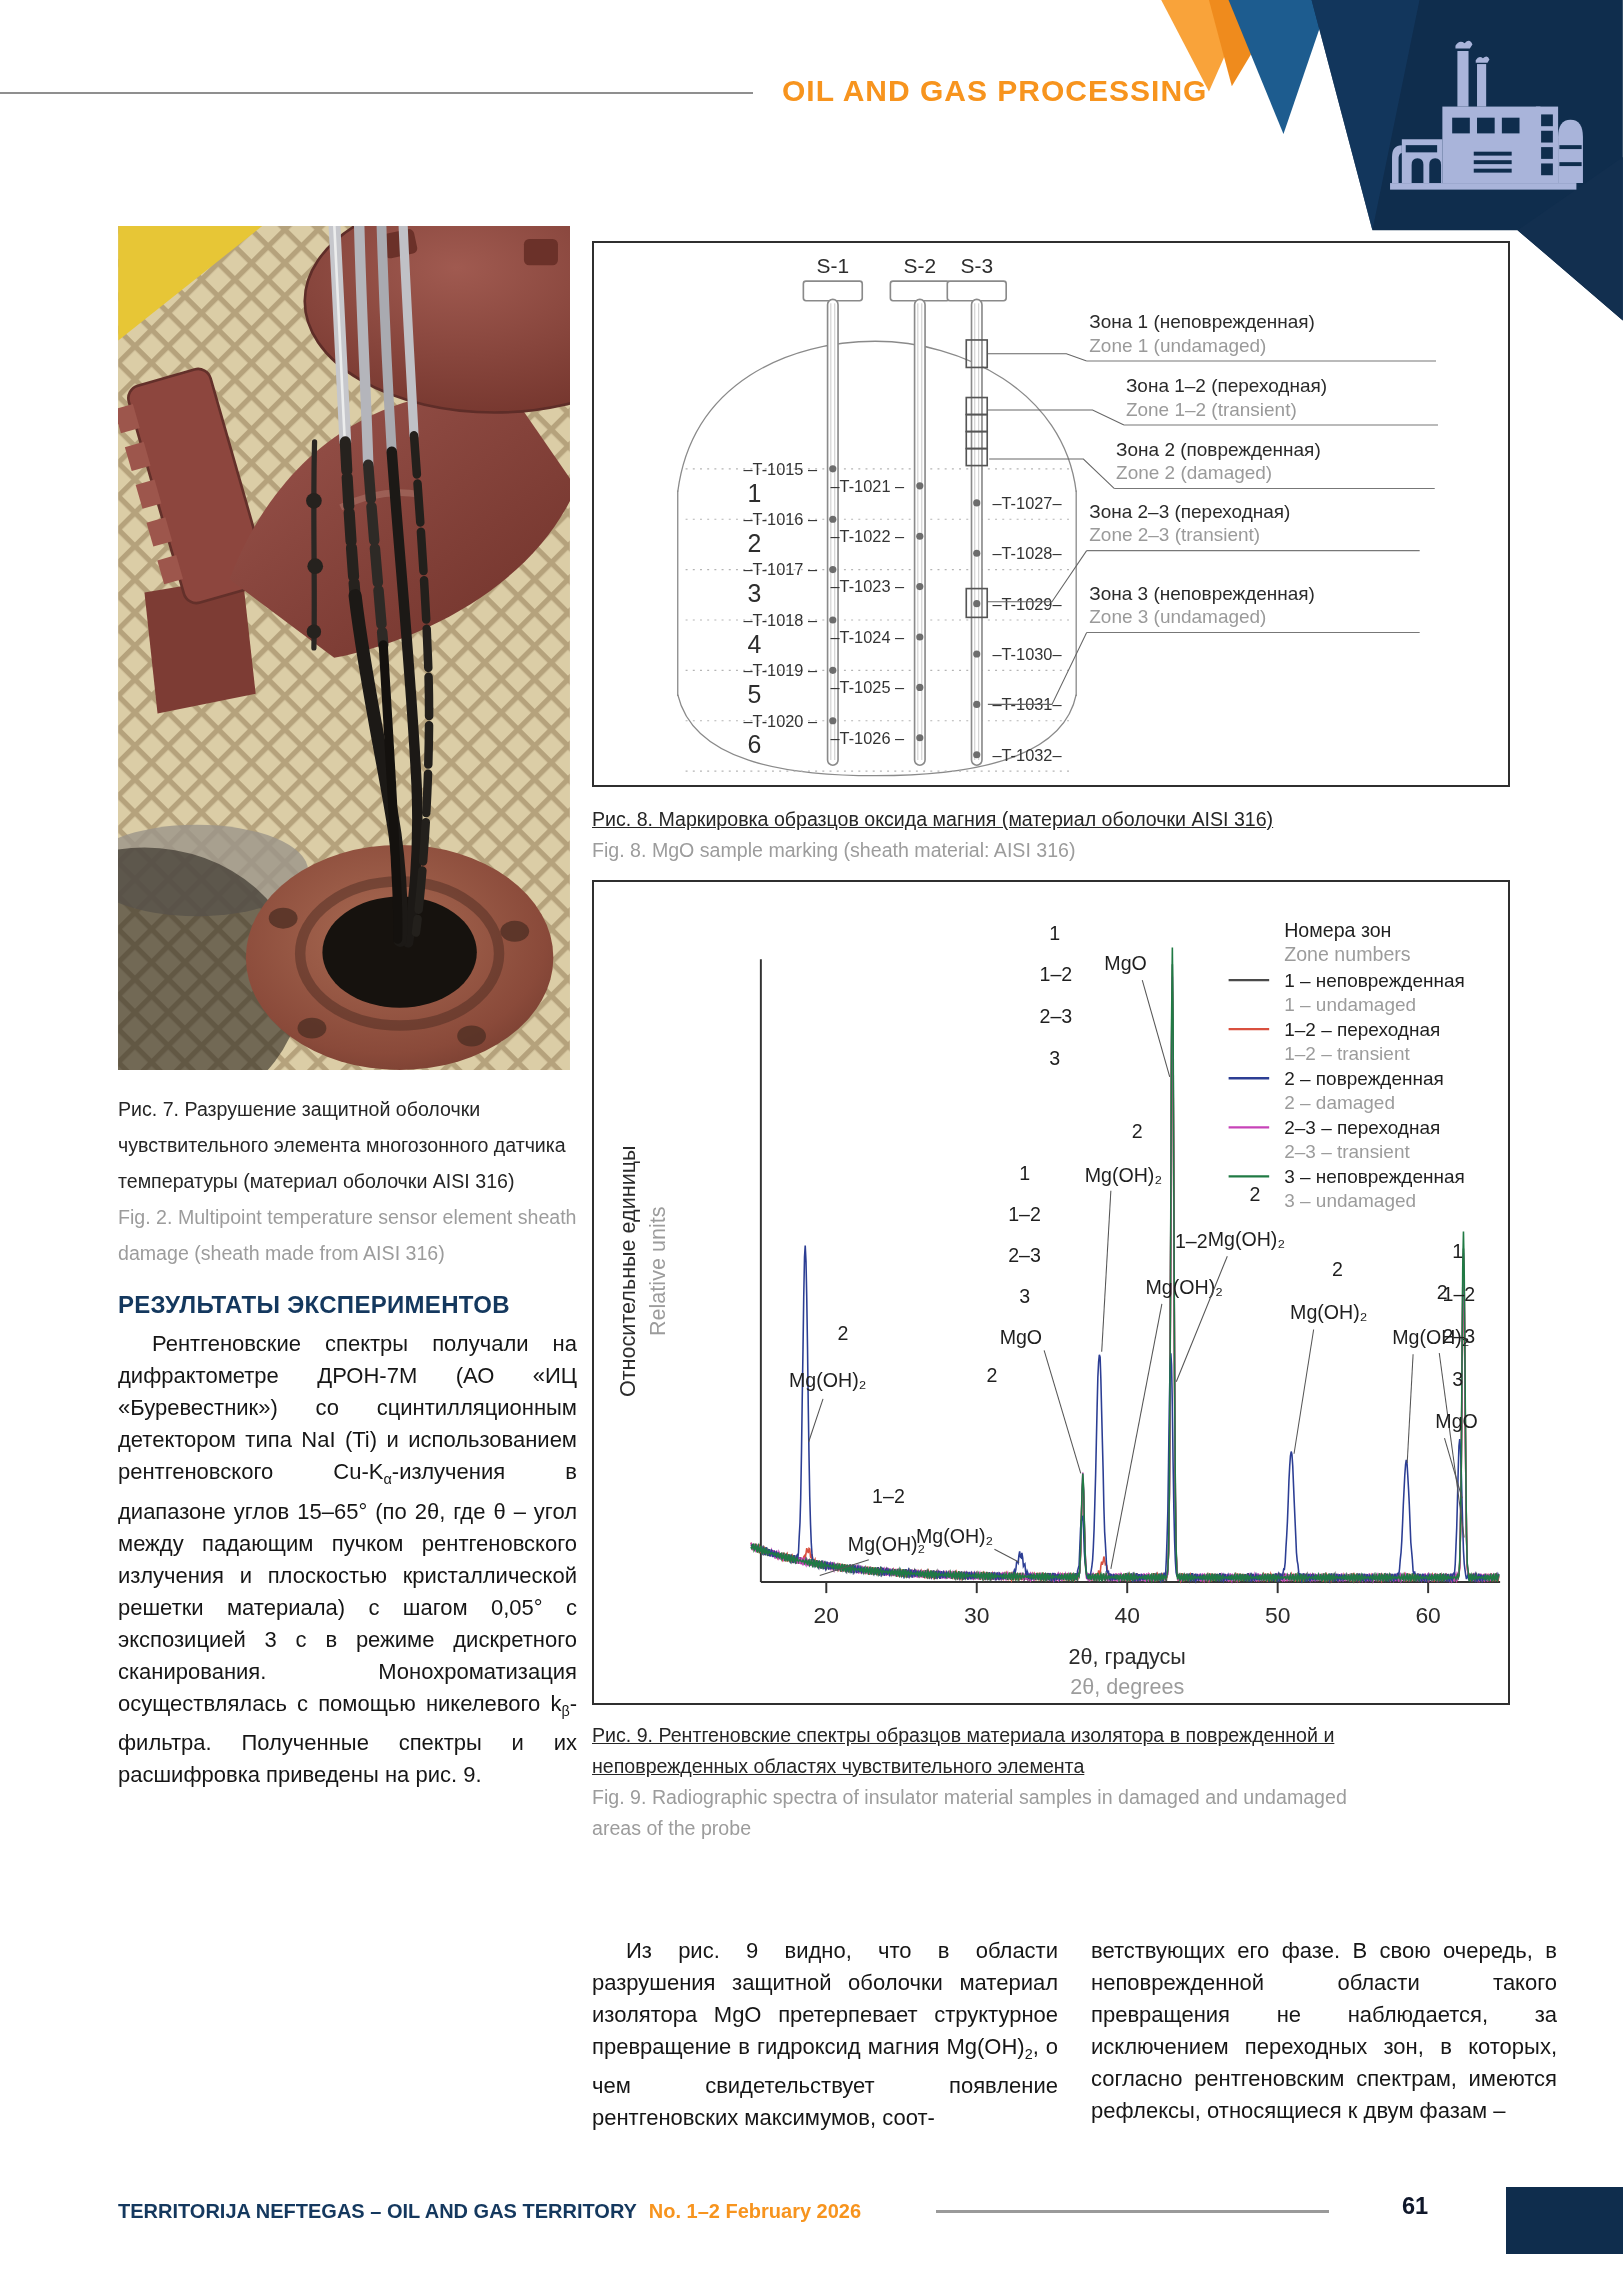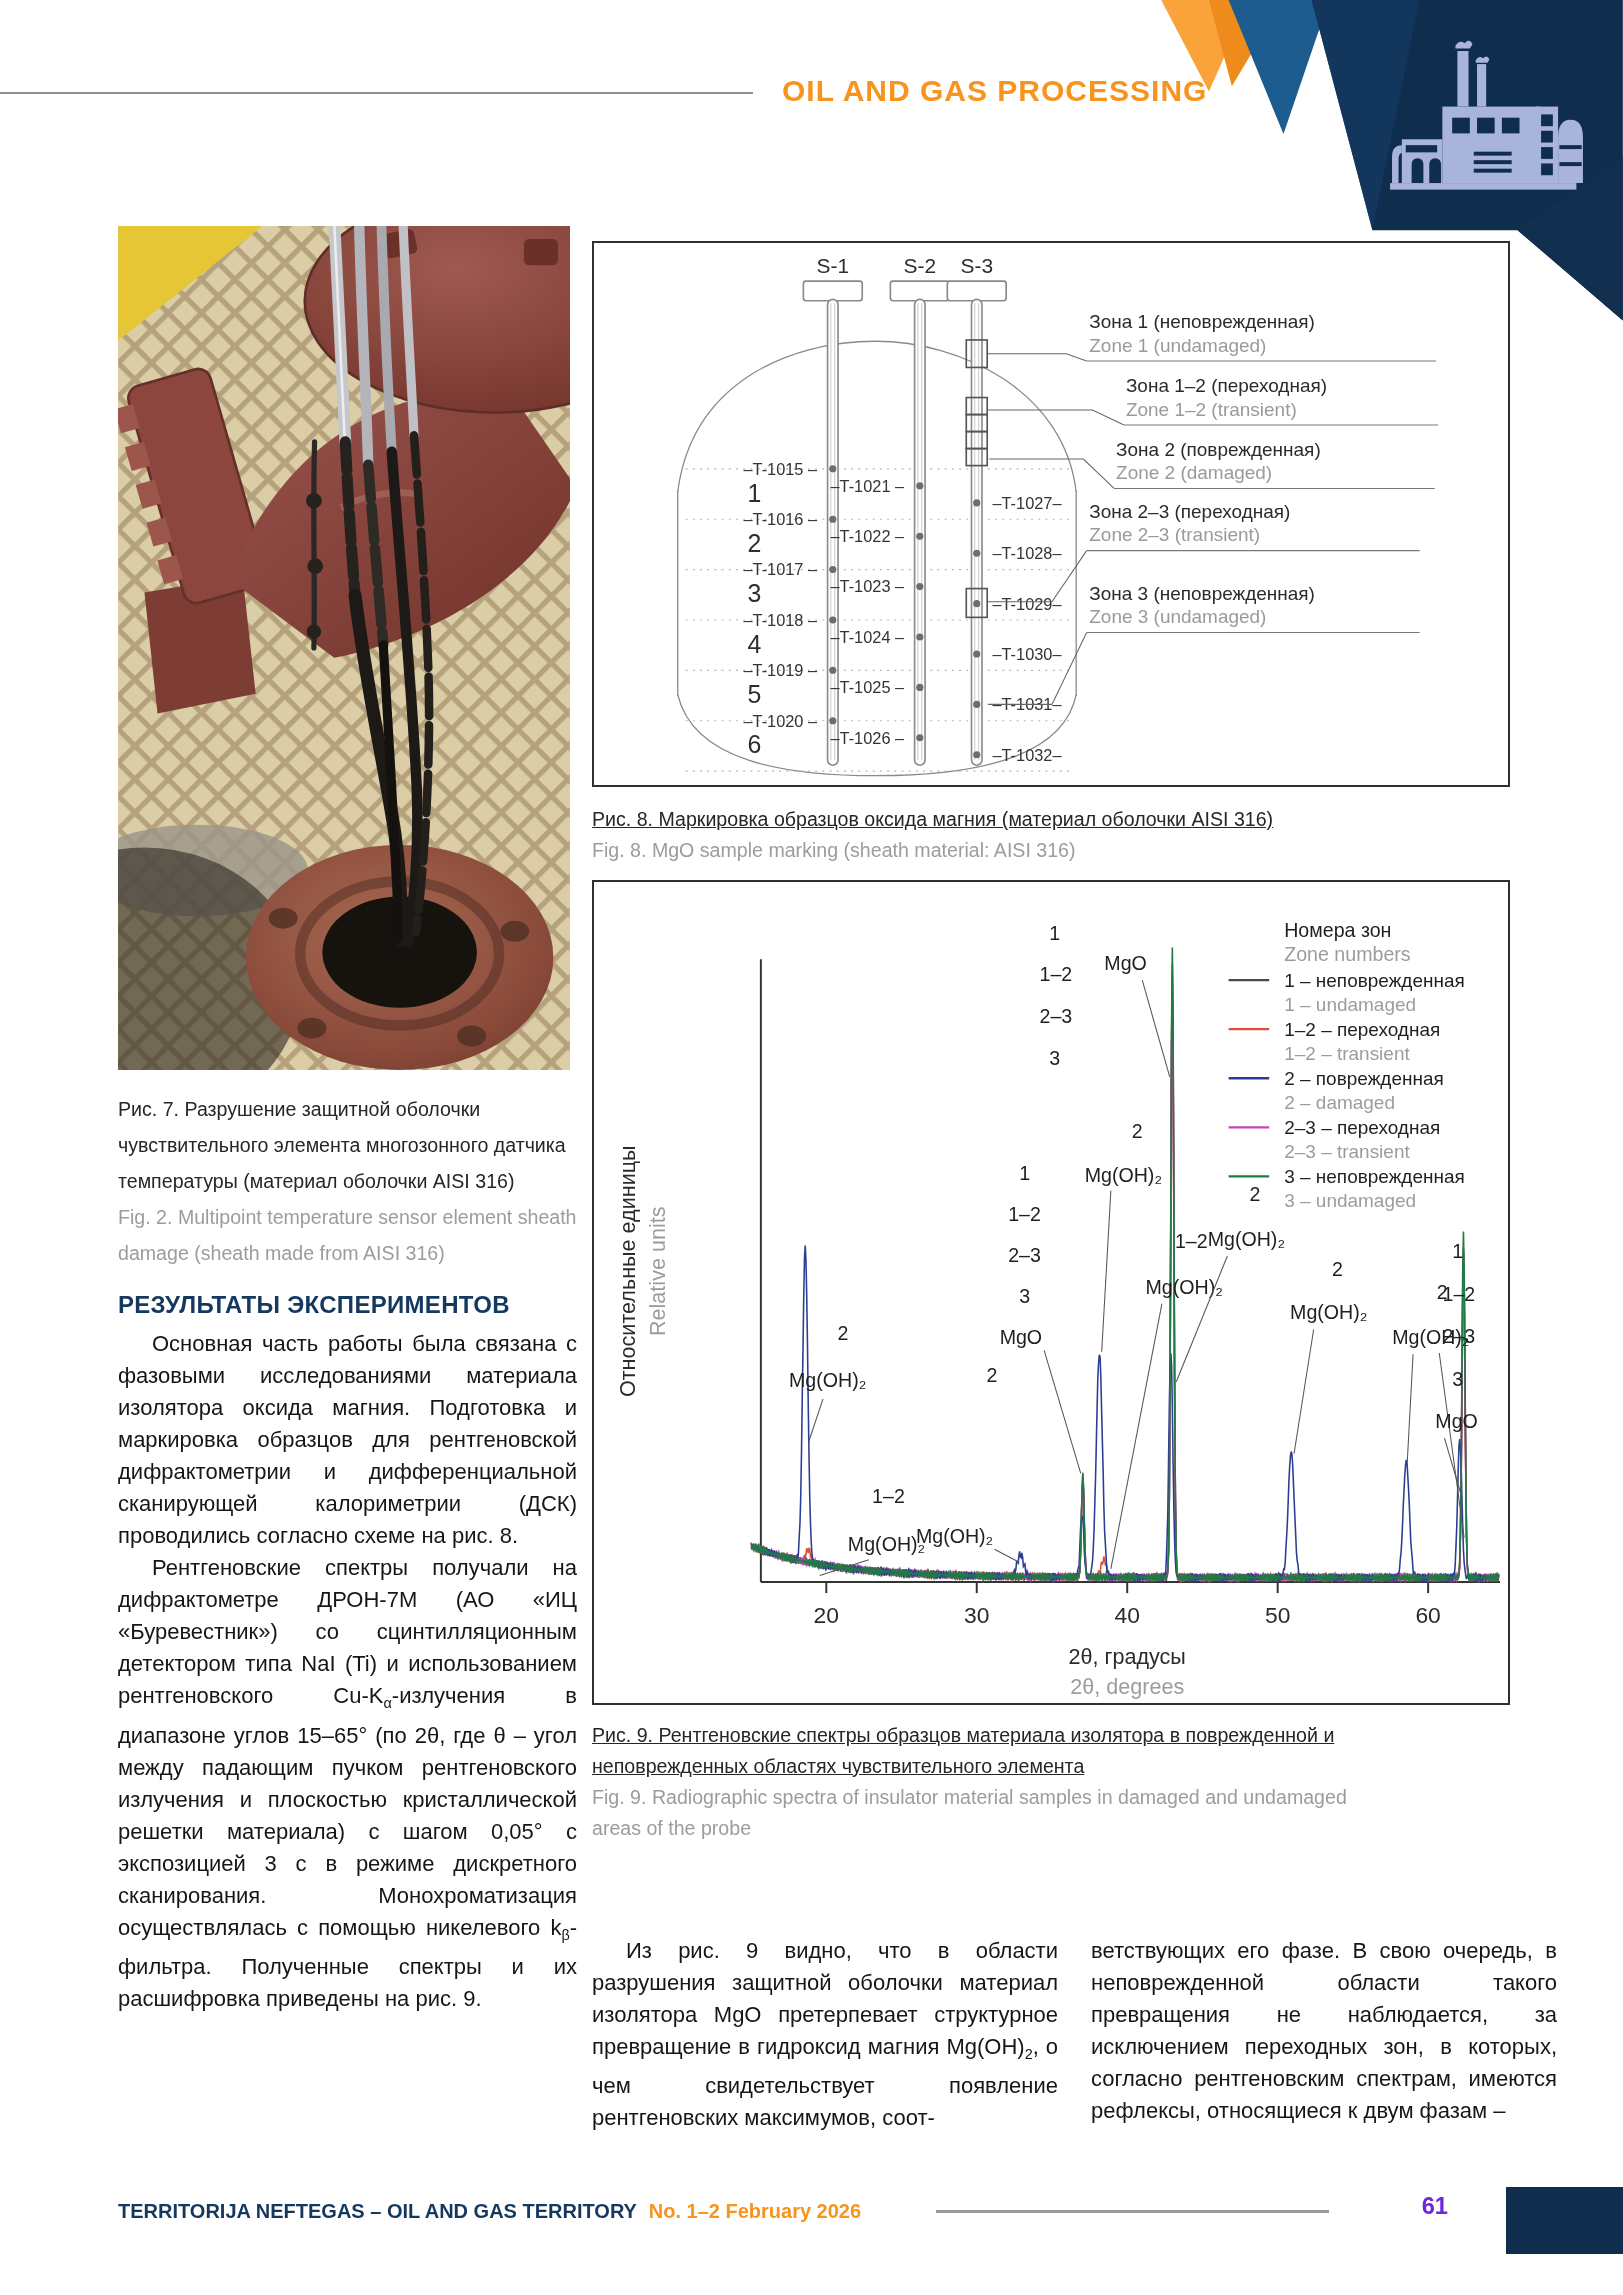--- a/index.html
+++ b/index.html
@@ -36,22 +36,22 @@
   
   .figbox{position:absolute;border:2px solid #2f2f2f;background:#fff;}
   .fig8-box{left:592px;top:241px;width:914px;height:542px;}
   .fig9-box{left:592px;top:880px;width:914px;height:821px;}
   .figbox svg{display:block;width:100%;height:100%;}
   
   .footer-row{position:absolute;left:118px;top:2200px;font-size:20px;font-weight:bold;white-space:nowrap;}
   .footer-journal{color:#14385e;}
   .footer-issue{color:#f7941e;margin-left:11.8px;}
   .footer-rule{position:absolute;left:936px;top:2210px;width:393px;height:2.6px;background:#9a9a9a;}
-  .footer-page{position:absolute;left:1402px;top:2193px;width:46px;text-align:right;
-    font-size:23.6px;font-weight:bold;color:#6d28d9;}
+  .footer-page{position:absolute;left:1402px;top:2193px;width:46px;
+    font-size:23.6px;font-weight:bold;color:#0f172a;}
   .footer-block{position:absolute;left:1506px;top:2187px;width:117px;height:67px;background:#0f2d4d;}
 </style>
 </head>
 <body>
 
 <div class="header-rule"></div>
 <div class="header-title">OIL AND GAS PROCESSING</div>
 
 <svg class="corner-art" viewBox="0 0 781 520" aria-hidden="true">
   <polygon points="75,0 210,0 148,140" fill="#f9a33a"></polygon>
@@ -162,21 +162,20 @@
   </svg>
 </div>
 
 <div class="fig7-caption cap">
   <div class="ru">Рис. 7. Разрушение защитной оболочки чувствительного элемента многозонного датчика температуры (материал оболочки AISI 316)</div>
   <div class="en">Fig. 2. Multipoint temperature sensor element sheath damage (sheath made from AISI 316)</div>
 </div>
 
 <div class="results">
   <h2>РЕЗУЛЬТАТЫ ЭКСПЕРИМЕНТОВ</h2>
-  <p class="para indent">Основная часть работы была связана с фазовыми исследованиями материала изолятора оксида магния. Подготовка и маркировка образцов для рентгеновской дифрактометрии и дифференциальной сканирующей калориметрии (ДСК) проводились согласно схеме на рис. 8.</p>
   <p class="para indent">Рентгеновские спектры получали на дифрактометре ДРОН-7М (АО «ИЦ «Буревестник») со сцинтилляционным детектором типа NaI (Ti) и использованием рентгеновского Cu-K<sub>α</sub>-излучения в диапазоне углов 15–65° (по 2θ, где θ – угол между падающим пучком рентгеновского излучения и плоскостью кристаллической решетки материала) с шагом 0,05° с экспозицией 3 с в режиме дискретного сканирования. Монохроматизация осуществлялась с помощью никелевого k<sub>β</sub>-фильтра. Полученные спектры и их расшифровка приведены на рис. 9.</p>
 </div>
 
 <div class="figbox fig8-box">
   <svg id="fig8svg" viewBox="0 0 1397 828">
       <path d="M128,380 C150,212 300,150 430,150 C560,150 718,225 737,380" fill="none" stroke="#8a8a8a" stroke-width="2"></path>
       <line x1="128" y1="378" x2="128" y2="692" stroke="#8a8a8a" stroke-width="2"></line>
       <line x1="737" y1="378" x2="737" y2="692" stroke="#8a8a8a" stroke-width="2"></line>
       <path d="M128,690 C152,792 292,814 430,814 C568,814 716,792 737,690" fill="none" stroke="#8a8a8a" stroke-width="2"></path>
       <line x1="140" y1="345" x2="733" y2="345" stroke="#b5b5b5" stroke-width="1.6" stroke-dasharray="3 8"></line>

